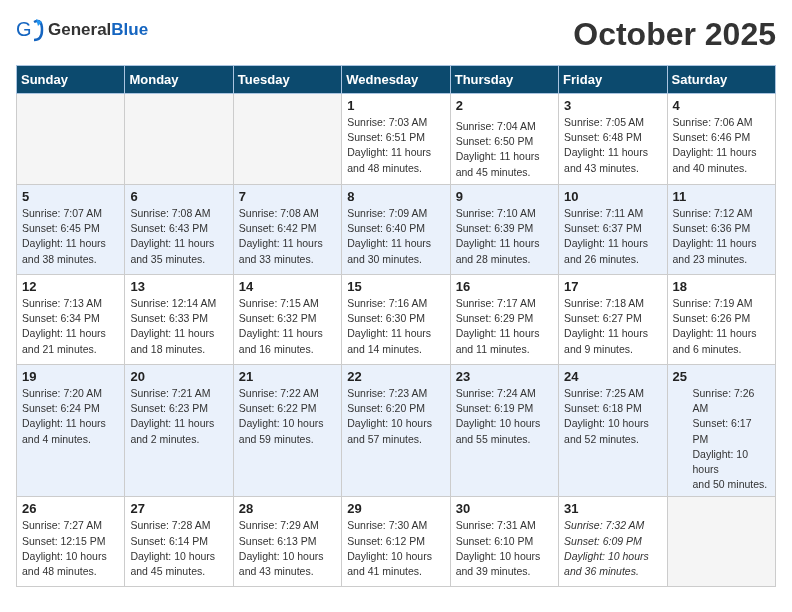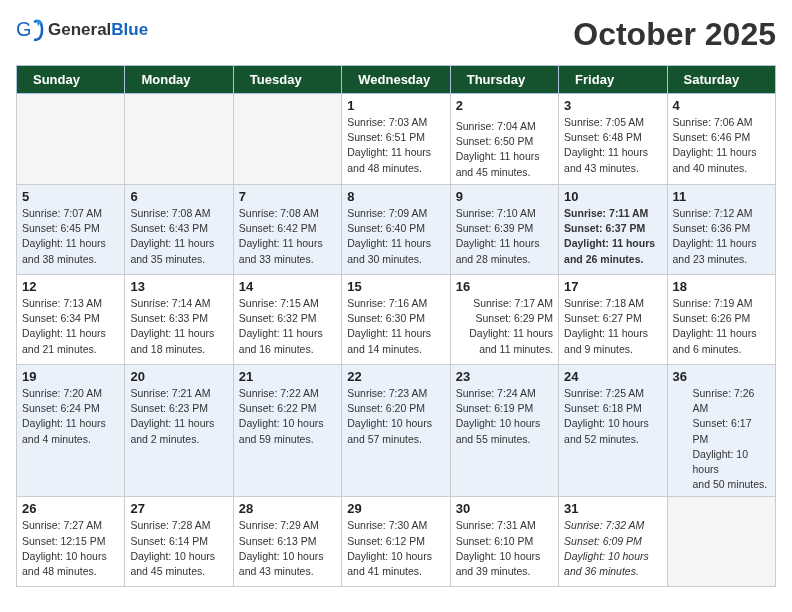--- a/index.html
+++ b/index.html
@@ -37,25 +37,25 @@
     .location-title {
       font-size: 15px;
       color: #555;
     }
     .calendar {
       width: 100%;
       border-collapse: collapse;
       border: 1px solid #ccc;
     }
     .calendar th {
-      background-color: #14532d;
+      background-color: #0c4a6e;
       color: #fff;
       font-size: 13px;
       font-weight: bold;
-      padding: 6px 16px;
+      padding: 6px 4px;
       text-align: left;
       border: 1px solid #aac4e0;
     }
     .calendar td {
       border: 1px solid #ccc;
       vertical-align: top;
       padding: 4px 5px;
       width: 107px;
       min-height: 80px;
       height: 90px;
@@ -177,21 +177,21 @@
         </td>
         <td>
           <div class="day-num">9</div>
           <div class="day-info" style="white-space: pre-line;">Sunrise: 7:10 AM
 Sunset: 6:39 PM
 Daylight: 11 hours
 and 28 minutes.</div>
         </td>
         <td>
           <div class="day-num">10</div>
-          <div class="day-info" style="white-space: pre-line; font-weight: bold;">Sunrise: 7:11 AM
+          <div class="day-info" style="white-space: pre-line;">Sunrise: 7:11 AM
 Sunset: 6:37 PM
 Daylight: 11 hours
 and 26 minutes.</div>
         </td>
         <td>
           <div class="day-num">11</div>
           <div class="day-info" style="white-space: pre-line;">Sunrise: 7:12 AM
 Sunset: 6:36 PM
 Daylight: 11 hours
 and 23 minutes.</div>
@@ -200,42 +200,42 @@
       <tr>
         <td>
           <div class="day-num">12</div>
           <div class="day-info" style="white-space: pre-line;">Sunrise: 7:13 AM
 Sunset: 6:34 PM
 Daylight: 11 hours
 and 21 minutes.</div>
         </td>
         <td>
           <div class="day-num">13</div>
-          <div class="day-info" style="white-space: pre-line;">Sunrise: 7:14 AM
+          <div class="day-info" style="white-space: pre-line;">Sunrise: 12:14 AM
 Sunset: 6:33 PM
 Daylight: 11 hours
 and 18 minutes.</div>
         </td>
         <td>
           <div class="day-num">14</div>
           <div class="day-info" style="white-space: pre-line;">Sunrise: 7:15 AM
 Sunset: 6:32 PM
 Daylight: 11 hours
 and 16 minutes.</div>
         </td>
         <td>
           <div class="day-num">15</div>
           <div class="day-info" style="white-space: pre-line;">Sunrise: 7:16 AM
 Sunset: 6:30 PM
 Daylight: 11 hours
 and 14 minutes.</div>
         </td>
         <td>
           <div class="day-num">16</div>
-          <div class="day-info" style="white-space: pre-line; text-align: right;">Sunrise: 7:17 AM
+          <div class="day-info" style="white-space: pre-line;">Sunrise: 7:17 AM
 Sunset: 6:29 PM
 Daylight: 11 hours
 and 11 minutes.</div>
         </td>
         <td>
           <div class="day-num">17</div>
           <div class="day-info" style="white-space: pre-line;">Sunrise: 7:18 AM
 Sunset: 6:27 PM
 Daylight: 11 hours
 and 9 minutes.</div>
@@ -285,21 +285,21 @@
 and 55 minutes.</div>
         </td>
         <td>
           <div class="day-num">24</div>
           <div class="day-info" style="white-space: pre-line;">Sunrise: 7:25 AM
 Sunset: 6:18 PM
 Daylight: 10 hours
 and 52 minutes.</div>
         </td>
         <td>
-          <div class="day-num">36</div>
+          <div class="day-num">25</div>
           <div class="day-info" style="white-space: pre-line; margin-left: 20px;">Sunrise: 7:26 AM
 Sunset: 6:17 PM
 Daylight: 10 hours
 and 50 minutes.</div>
         </td>
       </tr>
       <tr>
         <td>
           <div class="day-num">26</div>
           <div class="day-info" style="white-space: pre-line;">Sunrise: 7:27 AM

